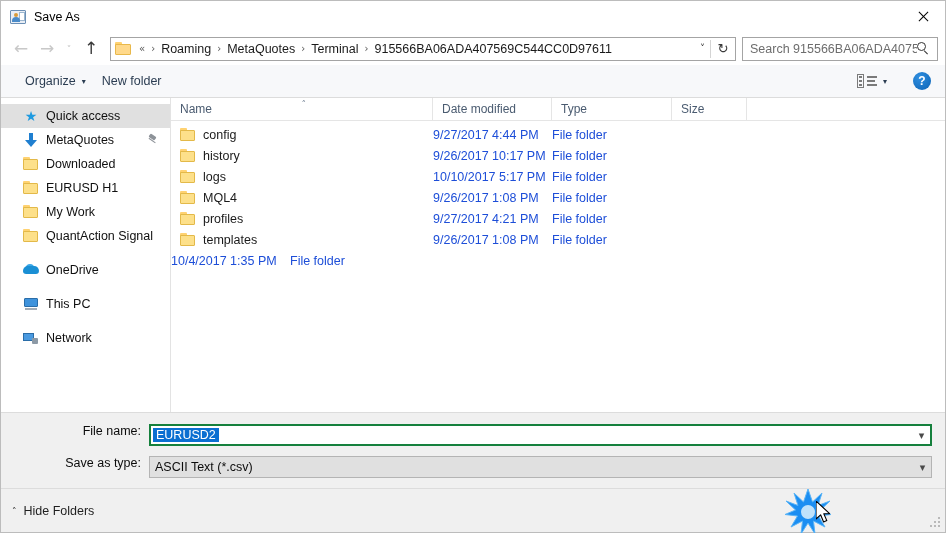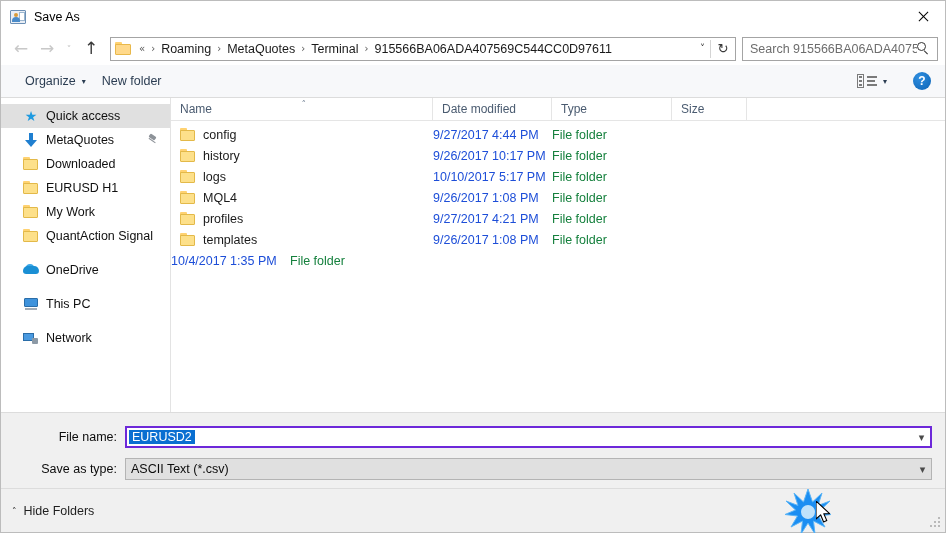--- a/index.html
+++ b/index.html
@@ -162,32 +162,32 @@
     border-bottom:1px solid #e5e5e5; background:#fff;
     font-size:12px; color:#4a5b70; position:relative;
   }
   .colhead .cell { height:23px; display:flex;align-items:center; padding-left:9px; border-right:1px solid #e5e5e5; position:relative; }
   .sortcaret { position:absolute; left:50%; top:1px; font-size:9px; color:#6c7c8f; font-family:"DejaVu Sans",sans-serif; }
   .filelist { flex:1 1 auto; overflow:hidden; padding-top:3px; }
   .frow { height:21px; display:flex; align-items:center; font-size:12.5px; color:#1a1a1a; }
   .frow .c-name { display:flex; align-items:center; padding-left:9px; min-width:0; }
   .frow .fic { width:16px;height:16px;flex:0 0 16px;margin-right:7px;position:relative; }
   .frow .c-date { color:#1d4ed8; }
-  .frow .c-type { color:#15803d; }
+  .frow .c-type { color:#1d4ed8; }
   .frow .c-size { color:#3b3b3b; }
 
   
   .footer { flex:0 0 auto; background:#f0f0f0; border-top:1px solid #dcdcdc; padding: 11px 0 0 0; }
-  .formrow { display:flex; align-items:center; height:26px; margin-bottom:6px; padding-right:13px; }
+  .formrow { display:flex; align-items:flex-start; height:26px; margin-bottom:6px; padding-right:13px;margin-left:24px; }
   .formlabel { width:124px; flex:0 0 124px; text-align:right; padding-right:8px; font-size:12.5px; color:#0b0b0b; }
   .combo {
     flex:1 1 auto; height:22px; display:flex; align-items:center;
     border:1px solid #7a7a7a; background:#fff; position:relative; padding-left:2px;
   }
-  .combo.focused { border:2px solid #6d28d9; }
+  .combo.focused { border:2px solid #15803d; }
   .combo.readonly { background:#e0e0e0; border:1px solid #b4b4b4; }
   .combo .val { font-size:12.5px; color:#0b0b0b; padding:0 3px; }
   .combo .val.selected-text { background:#0a6fd1; color:#fff; }
   .combo .dd { margin-left:auto; width:17px; display:flex;align-items:center;justify-content:center; }
   .combo .dd:before { content:"\25BE"; font-size:11px; color:#4a4a4a; font-family:"DejaVu Sans",sans-serif; }
 
   .actionrow {
     height:44px; display:flex; align-items:center;
     border-top:1px solid #dcdcdc; background:#f0f0f0; padding: 0 13px 0 11px;
     position:relative;

